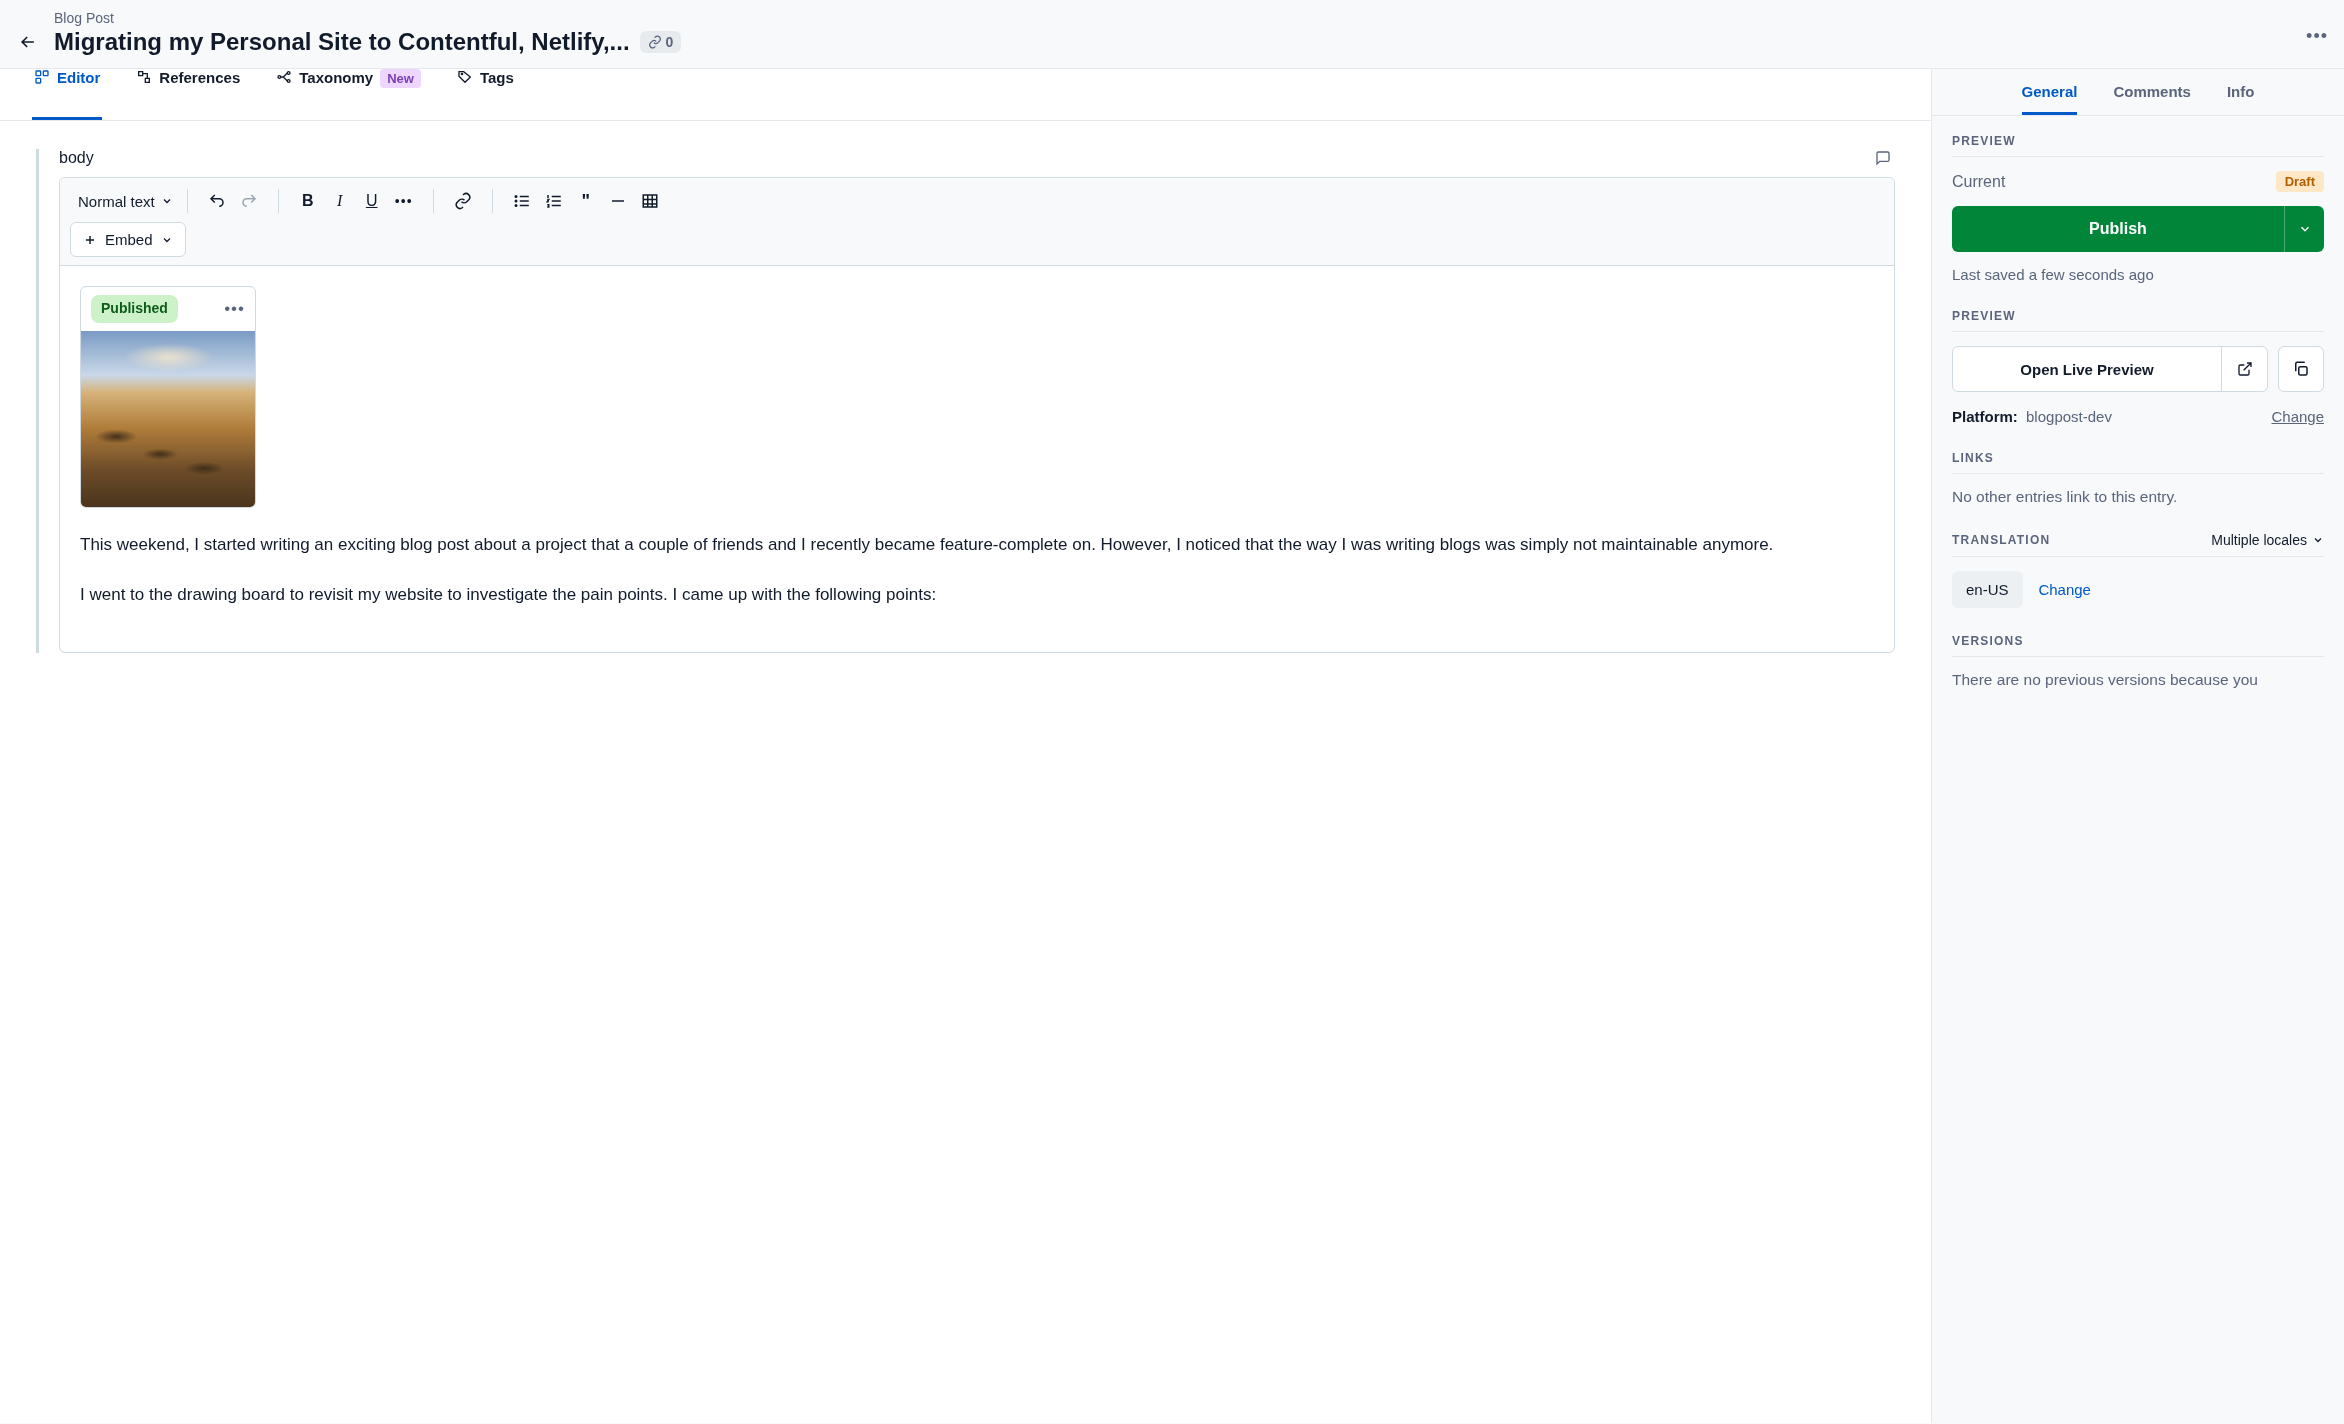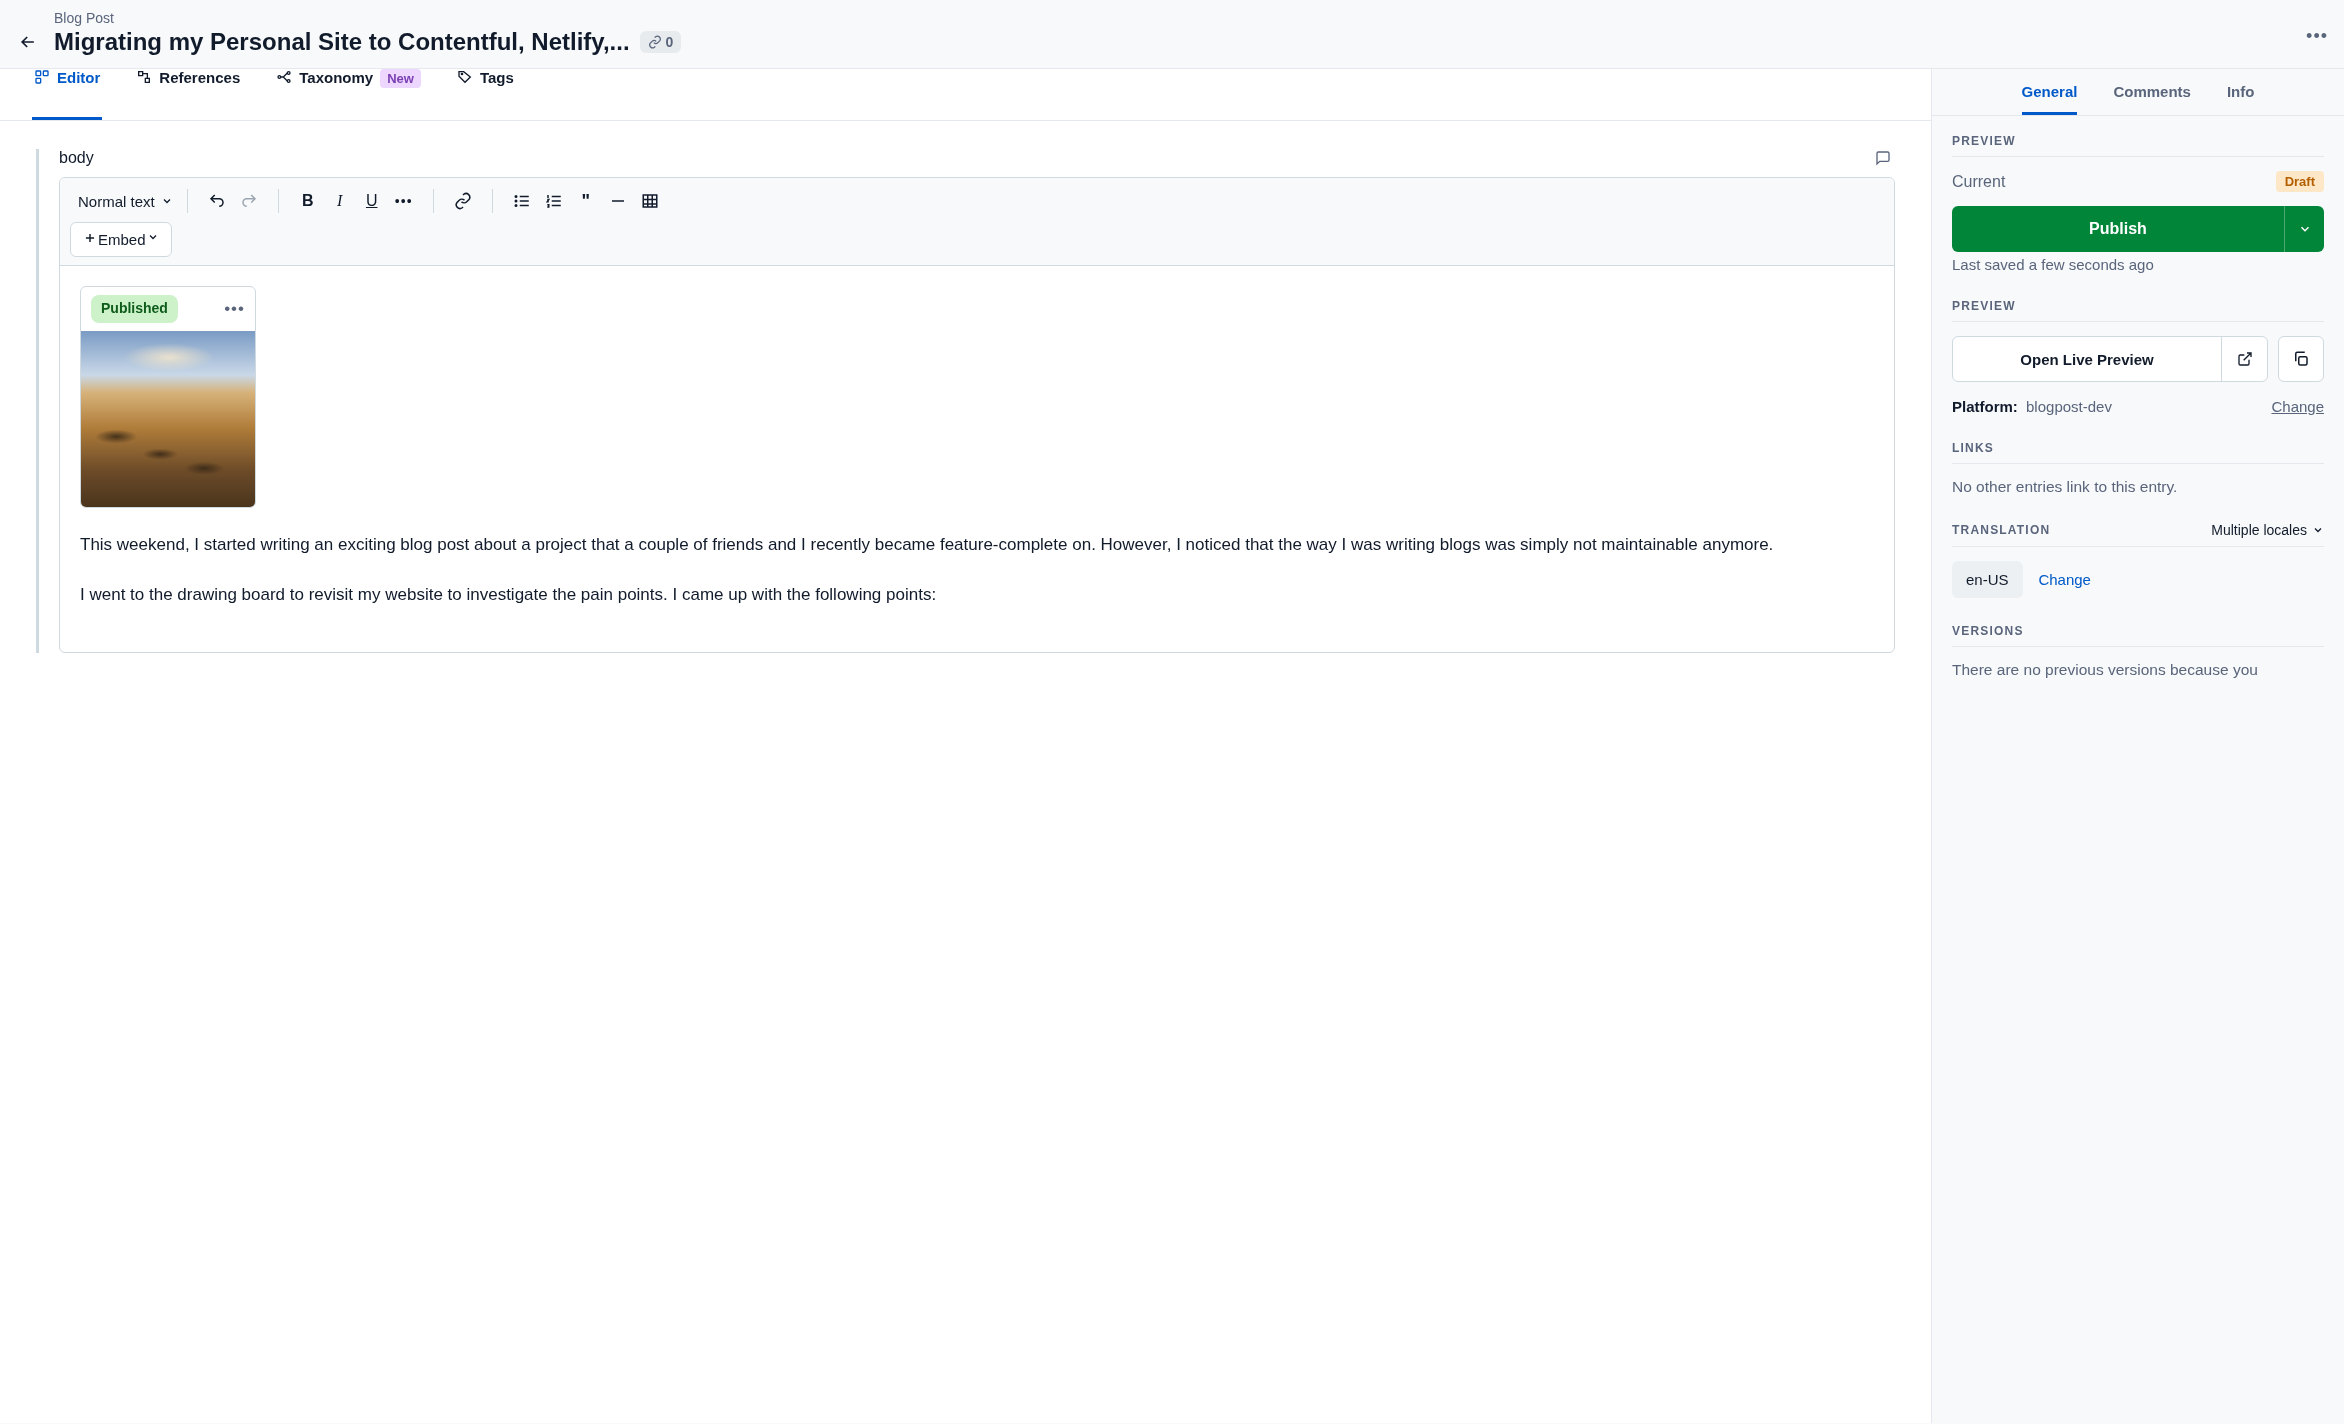--- a/index.html
+++ b/index.html
@@ -202,22 +202,22 @@
     display: flex; align-items: center; justify-content: center;
     cursor: pointer;
     border-radius: 4px;
     color: #111b2b;
   }
   .rte-row2 {
     margin-top: 6px;
   }
   .embed-btn {
     display: inline-flex;
-    align-items: flex-start;
-    gap: 1px;
+    align-items: center;
+    gap: 8px;
     border: 1px solid #cfd9e0;
     border-radius: 6px;
     background: #fff;
     padding: 8px 12px;
     font-size: 15px;
     font-weight: 500;
     cursor: pointer;
   }
   .rte-body {
     padding: 20px;
@@ -352,21 +352,21 @@
     font-weight: 600;
   }
   .publish-arrow {
     width: 40px;
     border-left: 1px solid rgba(255,255,255,.3);
     display: flex; align-items: center; justify-content: center;
   }
   .last-saved {
     font-size: 15px;
     color: #5a657c;
-    margin-top: 4px;
+    margin-top: 14px;
   }
   .preview-btn-row {
     display: flex;
     gap: 10px;
   }
   .preview-btn {
     flex: 1;
     display: flex;
     background: #fff;
     border: 1px solid #cfd9e0;

